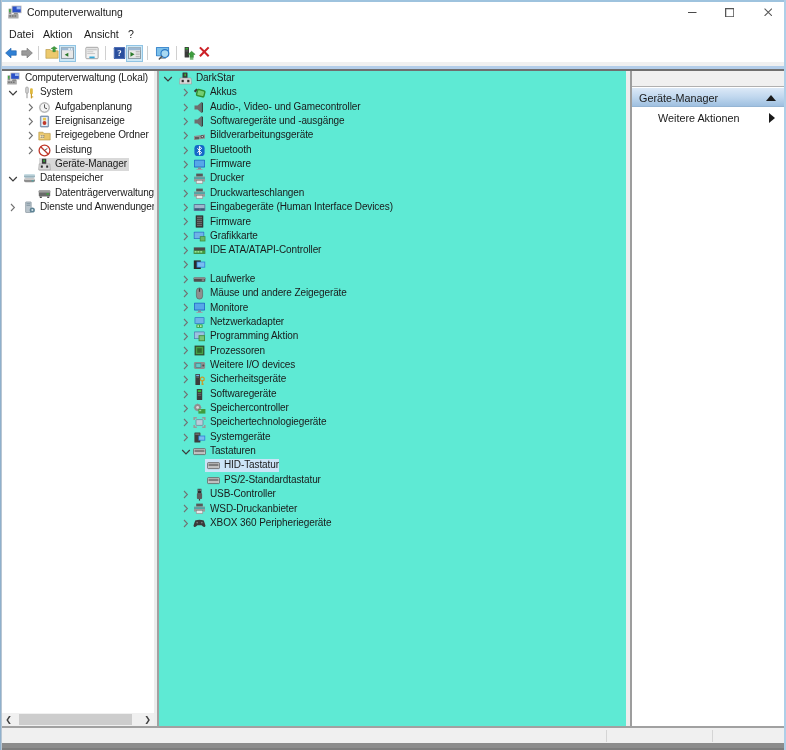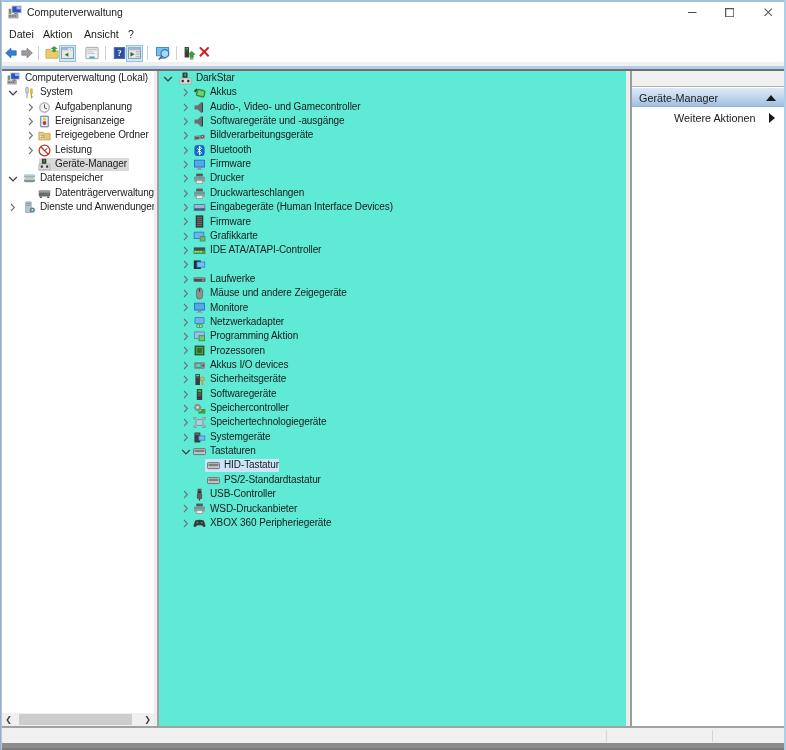--- a/index.html
+++ b/index.html
@@ -23,21 +23,21 @@
 #lsplit { position:absolute; left:153.6px; top:71px; width:3.4px; height:655px; background:#ededed; }
 #lborder { position:absolute; left:157px; top:71px; width:2px; height:655px; background:#a1a1a1; }
 #midpanel { position:absolute; left:159px; top:71px; width:467px; height:655px; background:#5eead4; overflow:hidden; }
 #msplit { position:absolute; left:625.6px; top:71px; width:4px; height:655px; background:#ededed; }
 #mborder { position:absolute; left:629.6px; top:71px; width:2.2px; height:655px; background:#9d9d9d; }
 #rightpanel { position:absolute; left:632px; top:71px; width:152px; height:655px; background:#fff; overflow:hidden; }
 #akt-header { position:absolute; left:0; top:0; width:100%; height:15.5px; background:#f0f0f0; border-bottom:1.5px solid #b0b0b0; }
 #akt-header span { position:absolute; left:7px; top:15px; font-size:14px; font-weight:bold; color:#1a1a1a; }
 #gm-row { position:absolute; left:0; top:17px; width:100%; height:18.5px; background:linear-gradient(#dce9f7 0%,#c0d7ee 50%,#9fc0e0 100%); border-bottom:1px solid #95b5d4; }
 #gm-row span { position:absolute; left:7px; top:4px; font-size:10.8px; color:#1a1a1a; }
-#wa-row span { position:absolute; left:26px; top:1px; font-size:10.8px; color:#1a1a1a;margin-left:16px; }
+#wa-row span { position:absolute; left:26px; top:1px; font-size:10.8px; color:#1a1a1a; }
 #panelbottom { position:absolute; left:1px; top:726px; width:784px; height:1.5px; background:#a1a1a1; }
 #statusbar { position:absolute; left:1px; top:727.5px; width:784px; height:15.5px; background:#f0f0f0; }
 .ssep { position:absolute; top:2px; width:1px; height:12px; background:#d5d5d5; }
 #bottomedge { position:absolute; left:0; top:742.5px; width:786px; height:5px; background:#8c8c8c; }
 #bottomedge2 { position:absolute; left:0; top:747.5px; width:786px; height:2.5px; background:#7d7d7d; }
 #hscroll { position:absolute; left:0px; top:642px; width:152px; height:13px; background:#f0f0f0; }
 .sarrow { position:absolute; top:0; width:13px; height:13px; font-size:8px; color:#404040; text-align:center; line-height:13px; }
 #hthumb { position:absolute; left:17px; top:1px; width:113px; height:11px; background:#cdcdcd; }
 </style></head>
 <body>
@@ -444,21 +444,21 @@
       <span class="abs lbl" style="left:51px;top:273.65px">Prozessoren</span>
       <svg class="abs" style="left:22px;top:289.8px" width="9" height="9" viewBox="0 0 9 9">
         <path d="M3 1 L6.4 4.5 L3 8" fill="none" stroke="#727272" stroke-width="1.1"></path>
       </svg>
       <svg class="abs" style="left:34px;top:287.8px" width="13" height="13" viewBox="0 0 13 13">
         <rect x="0.9" y="3" width="11.2" height="7" rx="1.4" fill="#8f8f8f"></rect>
         <rect x="2.6" y="4.2" width="5.6" height="4.4" fill="#2e8f8f"></rect>
         <rect x="3.2" y="4.8" width="4.4" height="3.2" fill="#63c9c9"></rect>
         <circle cx="10.3" cy="6.5" r="1" fill="#4c4c4c"></circle>
       </svg>
-      <span class="abs lbl" style="left:51px;top:288.0px">Akkus I/O devices</span>
+      <span class="abs lbl" style="left:51px;top:288.0px">Weitere I/O devices</span>
       <svg class="abs" style="left:22px;top:304.15px" width="9" height="9" viewBox="0 0 9 9">
         <path d="M3 1 L6.4 4.5 L3 8" fill="none" stroke="#727272" stroke-width="1.1"></path>
       </svg>
       <svg class="abs" style="left:34px;top:302.15px" width="13" height="13" viewBox="0 0 13 13">
         <rect x="2.4" y="0.9" width="4.6" height="11.2" rx="0.6" fill="#3c3c3c"></rect>
         <rect x="3.2" y="1.8" width="3" height="1.4" fill="#6fb3e8"></rect>
         <rect x="3.2" y="3.8" width="3" height="0.9" fill="#6a6a6a"></rect>
         <circle cx="9.3" cy="6" r="1.9" fill="none" stroke="#c89b2a" stroke-width="1.2"></circle>
         <rect x="8.7" y="7.6" width="1.2" height="4.4" fill="#c89b2a"></rect>
         <rect x="8.7" y="10.6" width="2.2" height="1" fill="#c89b2a"></rect>

